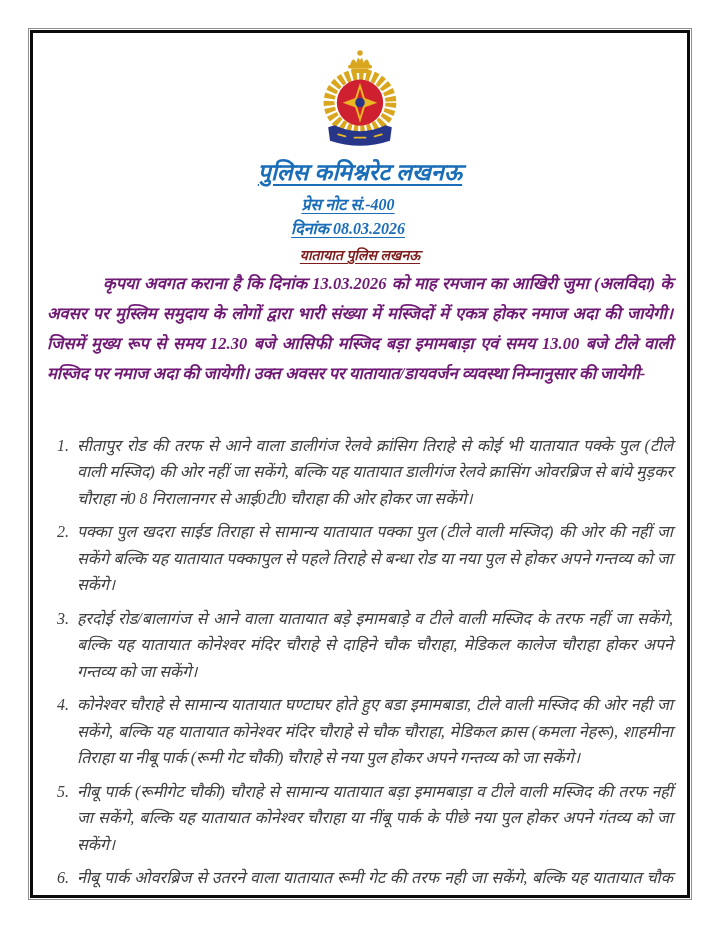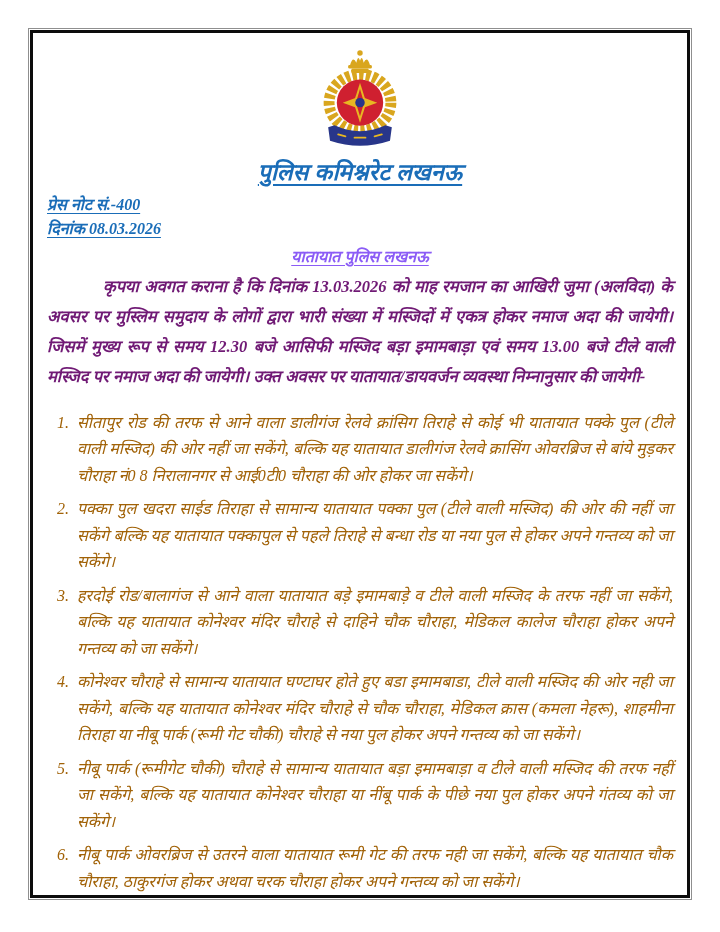--- a/index.html
+++ b/index.html
@@ -26,47 +26,47 @@
   .org-title{
     text-align:center;
     font-size:23px;font-weight:bold;
     color:#1a6db8;
     text-decoration:underline;
     text-underline-offset:4px;
     margin-top:2px;
     letter-spacing:.2px;
   }
   .press-note-block{
-    text-align:left;
+    text-align:center;
     margin:6px 24px 0 0;
     line-height:24px;
   }
   .press-note-block div{
     color:#1a6db8;font-weight:bold;font-size:16px;
     text-decoration:underline;text-underline-offset:3px;
   }
   .section-heading{
     text-align:center;
-    color:#8b5cf6;font-weight:bold;font-size:16px;
+    color:#7f1d1d;font-weight:bold;font-size:14px;
     text-decoration:underline;text-underline-offset:3px;
     margin-top:4px;
   }
   .intro-paragraph{
     margin-top:5px;
     font-size:16.5px;font-weight:bold;
     line-height:30px;
     text-align:justify;
     text-indent:56px;
     color:#701a75;
   }
   ol.diversion-list{
-    margin:1px 0 0 0;
+    margin:27px 0 0 0;
     padding:0 0 0 26px;
     font-size:16px;
-    color:#a16207;
+    color:#404040;
   }
   ol.diversion-list li{
     margin-bottom:7px;
     line-height:26.5px;
     text-align:justify;
     padding-left:4px;
   }
   ol.diversion-list li::marker{
     font-size:16px;
   }

